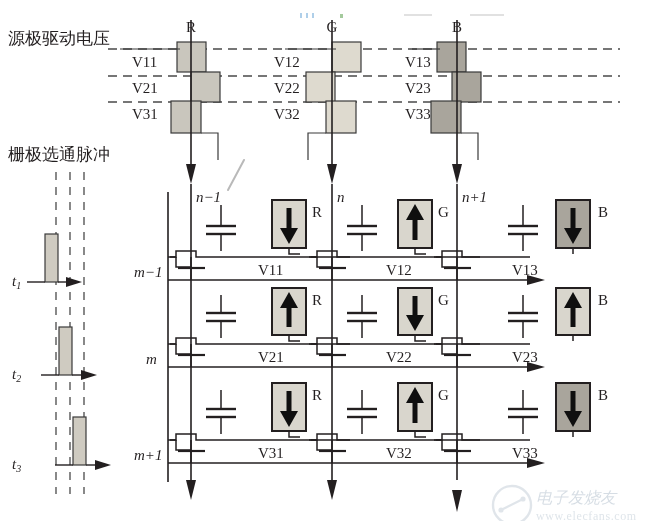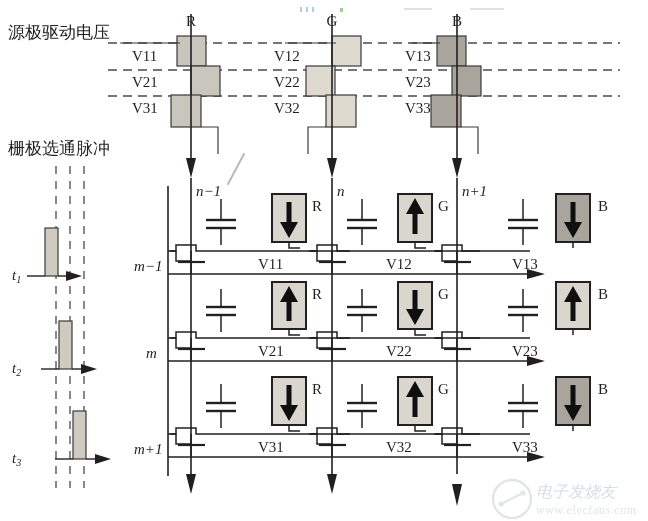--- a/index.html
+++ b/index.html
@@ -4,21 +4,21 @@
 <style>
   html,body{margin:0;padding:0;}
   body{
     width:648px;height:521px;
     background:#ffffff;
     font-family:"Liberation Serif", serif;
     color:#1a1a1a;
     overflow:hidden;
     position:relative;
   }
-  #stage{position:absolute;left:0;top:6px;width:648px;height:467px;}
+  #stage{position:absolute;left:0;top:12px;width:648px;height:467px;}
   svg{display:block;}
   .cn{font-family:"DejaVu Sans", sans-serif;}
   .ital{font-style:italic;}
   .wm{pointer-events:none;}
 </style>
 </head>
 <body>
 
 <div id="stage">
 <svg width="648" height="521" viewBox="0 0 648 521" xmlns="http://www.w3.org/2000/svg">

